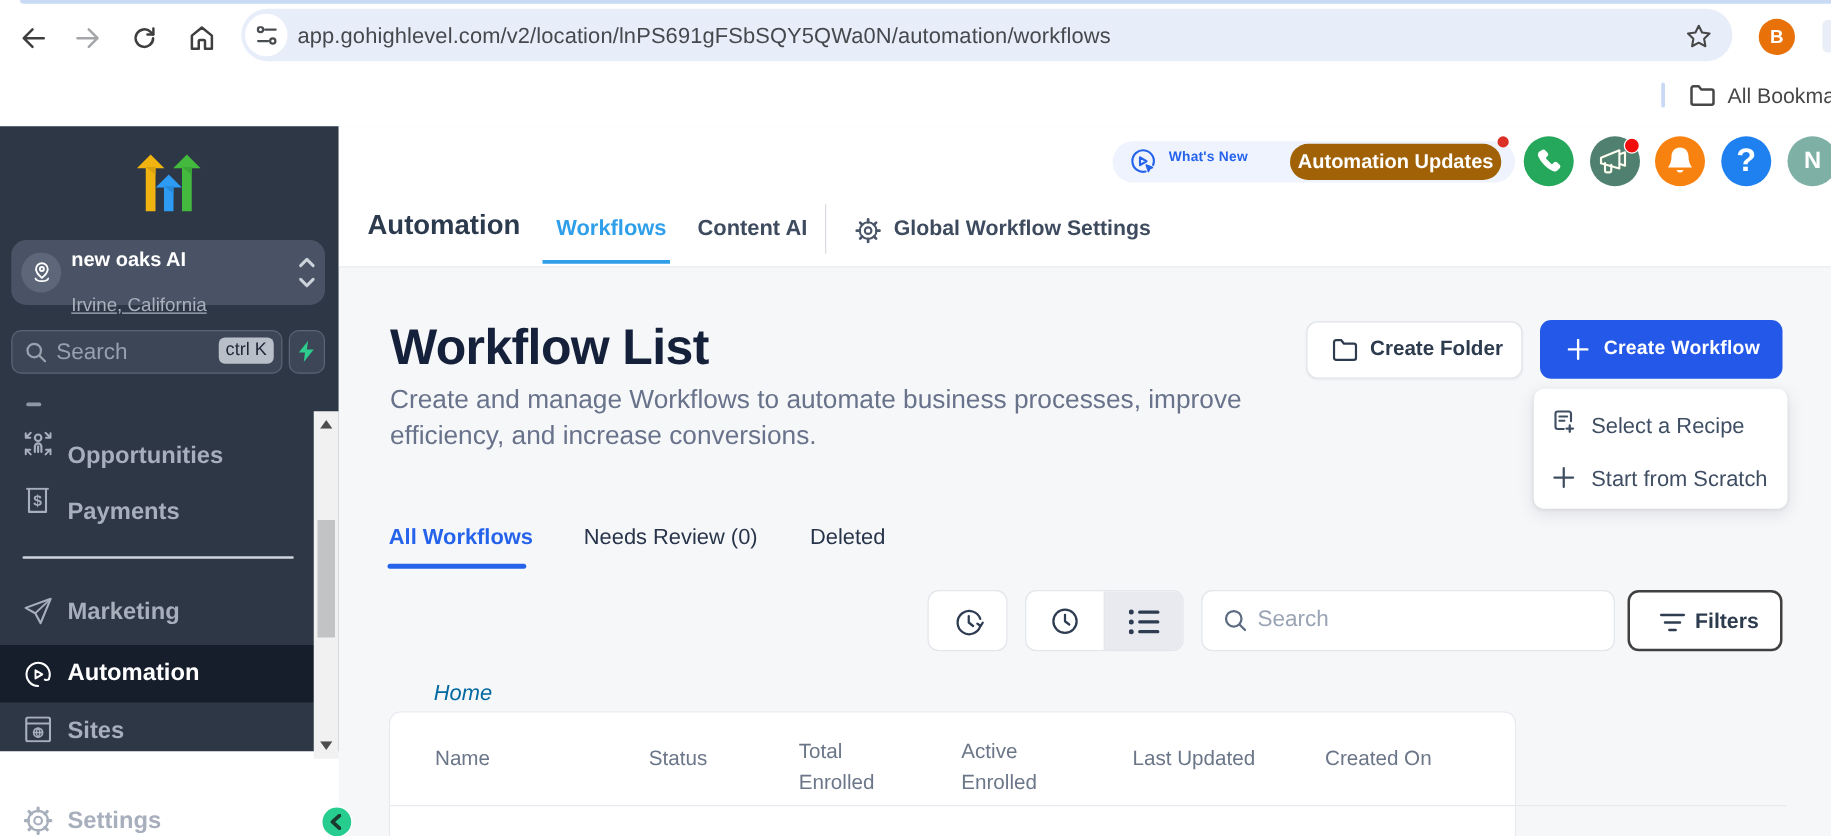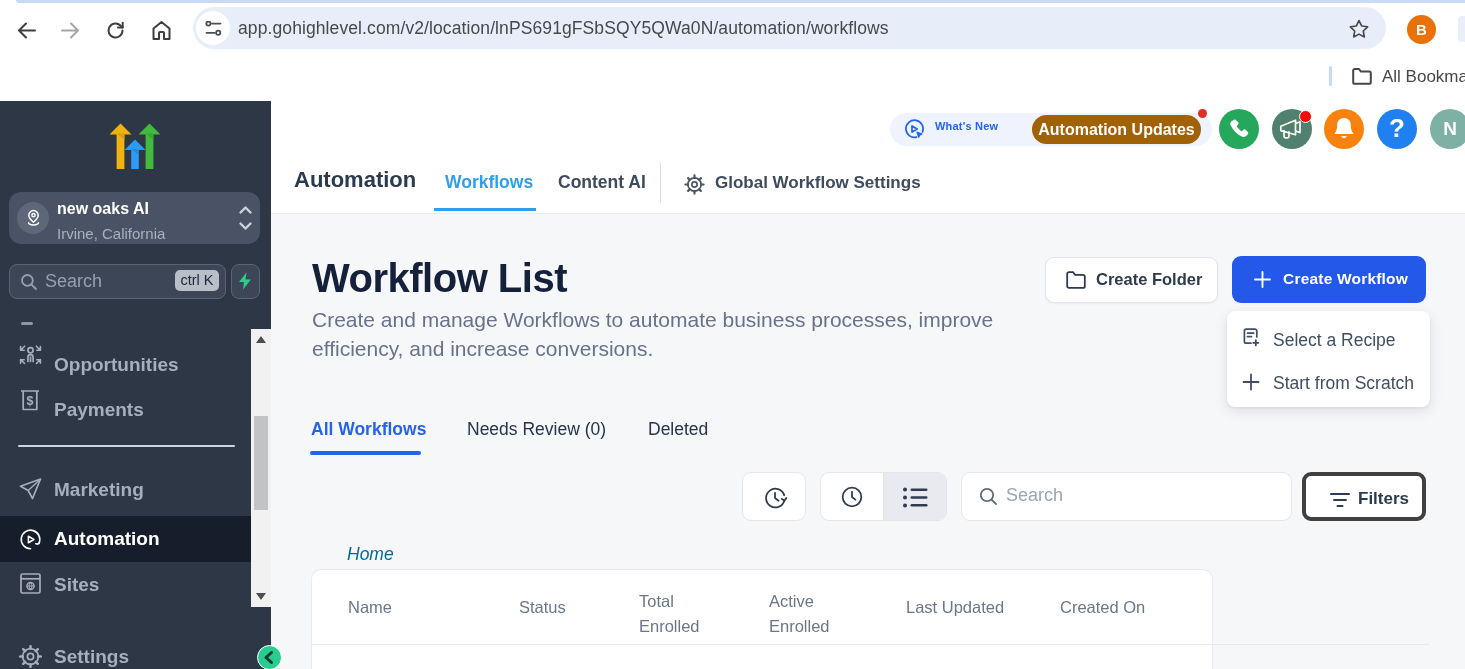--- a/index.html
+++ b/index.html
@@ -50,21 +50,21 @@
 </div>
 
 <div class="ab" style="left:0;top:52px;width:1465px;height:49px;background:#fff;">
   <div class="ab" style="left:1329px;top:14px;width:3px;height:20px;background:#c9d8f5;border-radius:2px;"></div>
   <svg class="ab" style="left:1352px;top:16px" width="20" height="17" viewBox="0 0 20 17" fill="none" stroke="#474747" stroke-width="2" stroke-linejoin="round">
       <path d="M1.2 14.2 V2.6 a1.6 1.6 0 0 1 1.6 -1.6 H7 l2 2.6 h8.2 a1.6 1.6 0 0 1 1.6 1.6 v9 a1.6 1.6 0 0 1 -1.6 1.6 H2.8 a1.6 1.6 0 0 1 -1.6 -1.6 z"></path>
     </svg>
   <div class="ab" style="left:1382px;top:15px;font-size:17px;color:#474747;white-space:nowrap;">All Bookmarks</div>
 </div>
 
-<div class="ab" style="left:0;top:101px;width:271px;height:568px;background:#2d3745;">
+<div class="ab" style="left:0;top:101px;width:271px;height:500px;background:#2d3745;">
 
   <svg class="ab" style="left:107px;top:21px" width="56" height="49" viewBox="0 0 56 49">
     <g fill="#f0b310">
         <polygon points="13.5,1.5 24.5,12.5 2.5,12.5"></polygon>
         <rect x="9.6" y="11.5" width="7.8" height="35.5"></rect>
       </g>
     <polygon points="17.4,11.5 17.4,18 9.6,11.5" fill="#d9a10e"></polygon>
     <g fill="#43b93e">
         <polygon points="42.5,1.5 53.5,12.5 31.5,12.5"></polygon>
         <rect x="38.6" y="11.5" width="7.8" height="35.5"></rect>
@@ -78,21 +78,21 @@
   </svg>
 
   <div class="ab" style="left:9px;top:91px;width:251px;height:52px;background:#4a5365;border-radius:12px;">
     <div class="ab" style="left:8px;top:10px;width:32px;height:32px;border-radius:50%;background:#5d6779;"></div>
     <svg class="ab" style="left:16px;top:17px" width="17" height="18" viewBox="0 0 17 18" fill="none" stroke="#fff" stroke-width="1.5">
         <path d="M13.2 6.3 a4.7 4.7 0 1 0 -9.4 0 c0 3 4.7 7 4.7 7 s4.7 -4 4.7 -7 z"></path>
         <circle cx="8.5" cy="6.2" r="1.6"></circle>
         <path d="M3.6 13.3 a5 2.2 0 1 0 9.8 0" stroke-width="1.4"></path>
       </svg>
     <div class="ab" style="left:48px;top:8px;font-size:16px;font-weight:bold;color:#fff;">new oaks AI</div>
-    <div class="ab" style="left:48px;top:33px;font-size:15px;color:#a9b1bd;">Irvine, California</div>
+    <div class="ab" style="left:48px;top:44px;font-size:15px;color:#a9b1bd;text-decoration:underline;">Irvine, California</div>
     <svg class="ab" style="left:229px;top:13px" width="15" height="26" viewBox="0 0 15 26" fill="none" stroke="#ccd2da" stroke-width="2.4" stroke-linecap="round" stroke-linejoin="round">
         <path d="M2.5 7.5 L7.5 2.5 L12.5 7.5"></path>
         <path d="M2.5 18.5 L7.5 23.5 L12.5 18.5"></path>
       </svg>
   </div>
 
   <div class="ab" style="left:9px;top:163px;width:217px;height:35px;background:#3c4656;border:1.5px solid #5b6474;border-radius:8px;">
     <svg class="ab" style="left:10px;top:8px" width="18" height="18" viewBox="0 0 18 18" fill="none" stroke="#98a0ad" stroke-width="1.8" stroke-linecap="round">
         <circle cx="7.4" cy="7.4" r="5.4"></circle>
         <path d="M11.6 11.6 L16 16"></path>
@@ -272,21 +272,21 @@
         <rect x="7.5" y="17" width="17" height="2.6" rx="1.3"></rect>
       </svg>
   </div>
   <div class="ab" style="left:690px;top:371px;width:331px;height:49px;background:#fff;border:1px solid #e3e6eb;border-radius:9px;">
     <svg class="ab" style="left:17px;top:14px" width="19" height="19" viewBox="0 0 19 19" fill="none" stroke="#5d6b80" stroke-width="1.8" stroke-linecap="round">
         <circle cx="8" cy="8" r="6.2"></circle>
         <path d="M12.8 12.8 L17 17"></path>
       </svg>
     <div class="ab" style="left:44px;top:12px;font-size:18px;color:#9aa4b5;">Search</div>
   </div>
-  <div class="ab" style="left:1031px;top:371px;width:124px;height:49px;background:#fff;border:4px solid #404040;border-radius:9px;">
+  <div class="ab" style="left:1031px;top:371px;width:124px;height:49px;background:#fff;border:2px solid #404040;border-radius:9px;">
     <svg class="ab" style="left:24px;top:16px" width="20" height="16" viewBox="0 0 20 16" fill="none" stroke="#2e3c52" stroke-width="2" stroke-linecap="round">
         <path d="M1 2 H19 M4 8 H16 M7.5 14 H12.5"></path>
       </svg>
     <div class="ab" style="left:52px;top:13px;font-size:17px;font-weight:bold;color:#2d3b4e;">Filters</div>
   </div>
 
   <div class="ab" style="left:76px;top:443px;font-size:17.5px;color:#0369a1;font-style:italic;">Home</div>
   <div class="ab" style="left:40px;top:468px;width:902px;height:100px;background:#fff;border:1px solid #e7e9ee;border-radius:10px 10px 0 0;border-bottom:none;">
     <div class="ab" style="left:0;top:74px;width:1117px;height:1px;background:#e7e9ee;"></div>
     <div class="ab" style="left:36px;top:28px;font-size:16.5px;font-weight:500;color:#6b7689;">Name</div>

